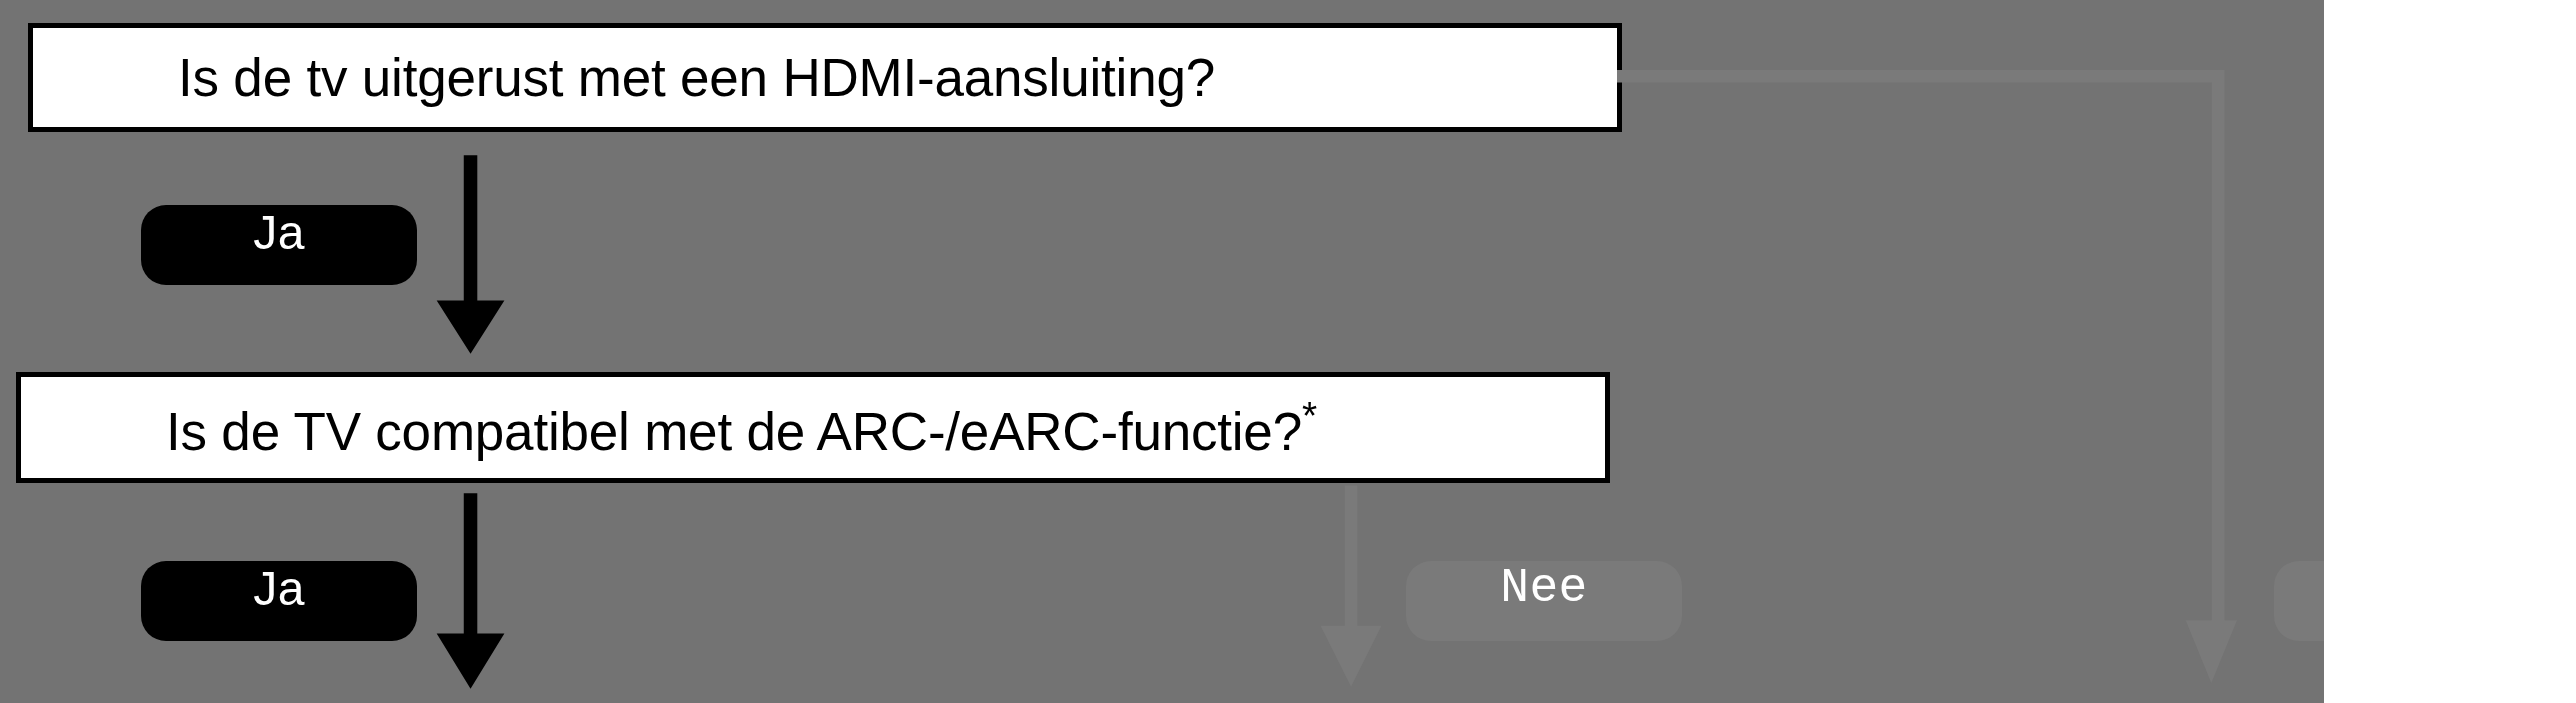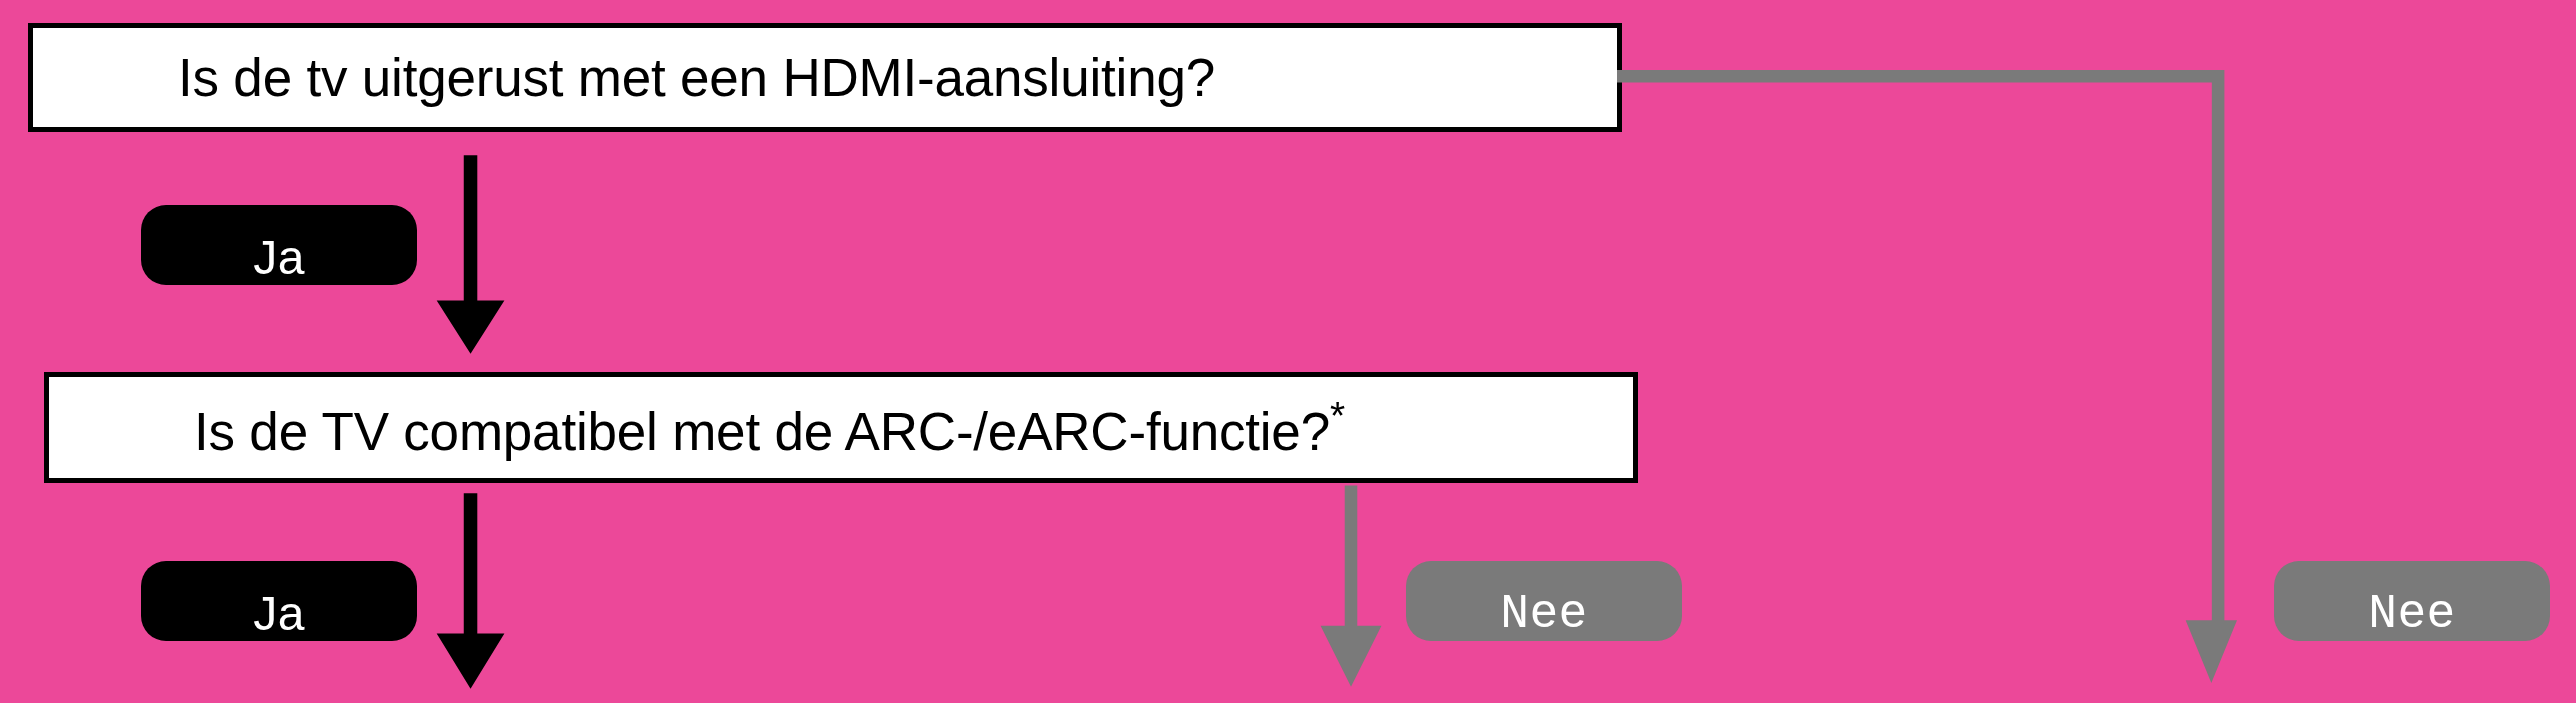--- a/index.html
+++ b/index.html
@@ -8,23 +8,23 @@
     padding: 0;
     background: #ffffff;
   }
   body {
     font-family: "Liberation Sans", sans-serif;
     -webkit-font-smoothing: antialiased;
   }
 
   #stage {
     position: relative;
-    width: 2576px;
+    width: 2324px;
     height: 704px;
-    background: #ec4899;
+    background: #737373;
     overflow: hidden;
   }
 
   
   .decision-box {
     position: absolute;
     box-sizing: border-box;
     background: #ffffff;
     border: 5.8px solid #000000;
     display: flex;
@@ -39,29 +39,29 @@
     white-space: nowrap;
     letter-spacing: -0.2px;
   }
   .decision-box .box-text .asterisk {
     font-size: 39px;
     vertical-align: 21.3px;
     letter-spacing: 0;
   }
 
   #box-hdmi { left: 28px;  top: 23px;  width: 1594px; height: 109px; }
-  #box-arc  { left: 44px;  top: 372px; width: 1594px; height: 111px; }
+  #box-arc  { left: 16px;  top: 372px; width: 1594px; height: 111px; }
 
   
   .pill {
     position: absolute;
     box-sizing: border-box;
     border-radius: 25px;
     display: flex;
-    align-items: flex-end;
+    align-items: flex-start;
     justify-content: center;
     font-size: 48px;
     color: #ffffff;
     letter-spacing: 0.3px;
   }
   .pill.yes { background: #000000; }
   .pill.no  { background: #7a7a7a; font-family: Liberation Mono, monospace; }
 
   #pill-yes-1 { left: 141px;  top: 205px; width: 276px; height: 80px; }
   #pill-yes-2 { left: 141px;  top: 561px; width: 276px; height: 80px; }

